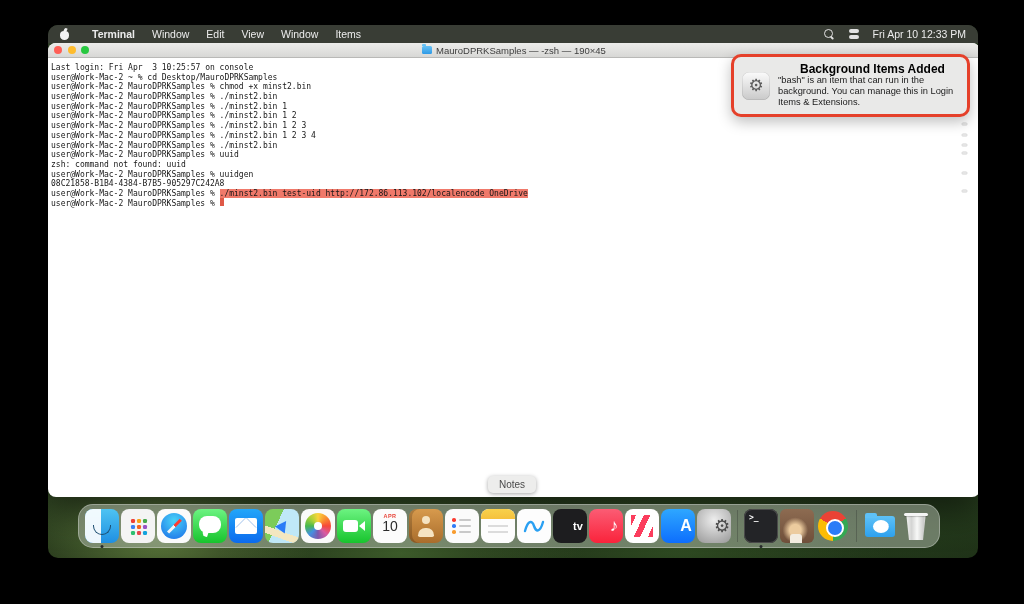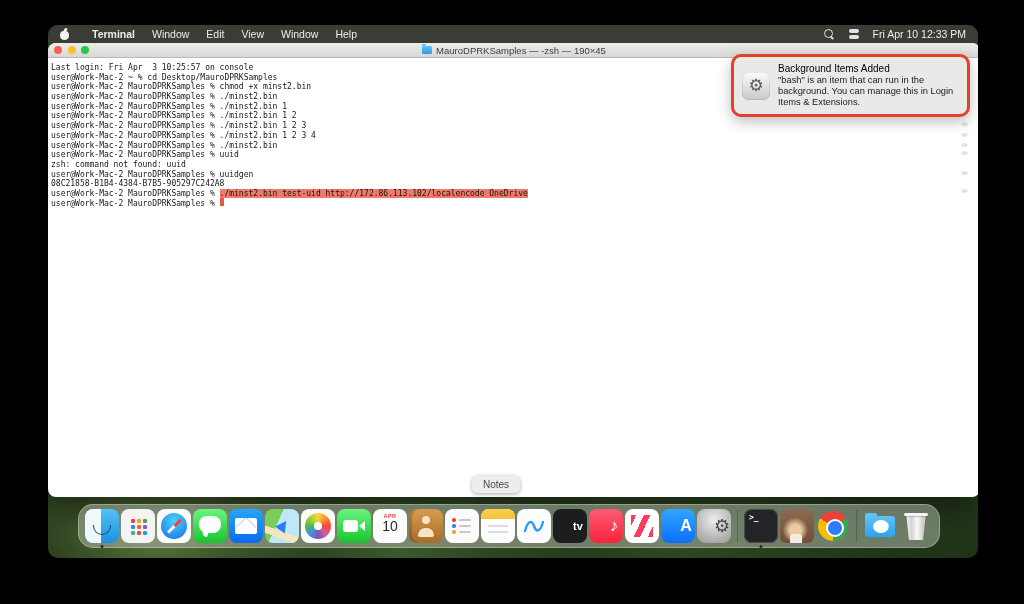--- a/index.html
+++ b/index.html
@@ -75,26 +75,26 @@
     display:flex; align-items:center; gap:8px; padding:6px 8px;
     box-shadow:0 5px 14px rgba(0,0,0,.25); cursor:default;
   }
   .notif-gear {
     width:28px; height:28px; flex:0 0 28px; border-radius:7px;
     background:linear-gradient(180deg,#fbfbfb,#c9c9c9);
     display:flex; align-items:center; justify-content:center;
     font-size:17px; color:#5c5c5c; box-shadow:inset 0 0 0 .5px rgba(0,0,0,.15);
   }
   .notif-text { flex:1; min-width:0; }
-  .notif-title { font-size:10px; font-weight:normal; color:#000; line-height:12px; }
+  .notif-title { font-size:12px; font-weight:bold; color:#000; line-height:12px;margin-left:22px; }
   .notif-body  { font-size:9.3px; color:#1b1b1b; line-height:11.2px; }
 
   
   .notes-tooltip {
-    position:absolute; left:424px; top:451px; z-index:5;
+    position:absolute; left:440px; top:451px; z-index:5;
     background:#ededec; border-radius:5px; padding:3px 11px;
     font-size:10px; color:#4a4a4a; box-shadow:0 1px 4px rgba(0,0,0,.35);
   }
 
   
   .dock {
     position:absolute; left:30px; top:479px; height:44px; z-index:4;
     display:flex; align-items:center; gap:2px; padding:4px 6px;
     background:rgba(172,182,166,.55); border:.5px solid rgba(255,255,255,.3); border-radius:15px;
   }
@@ -210,21 +210,21 @@
 <div class="screen">
 
   <div class="menubar">
     <span class="apple-icon"></span>
     <span class="menu-items">
         <span class="menu-item app-name">Terminal</span>
         <span class="menu-item">Window</span>
         <span class="menu-item">Edit</span>
         <span class="menu-item">View</span>
         <span class="menu-item">Window</span>
-        <span class="menu-item">Help</span>
+        <span class="menu-item">Items</span>
       </span>
     <span class="menubar-spacer"></span>
     <span class="menubar-right">
       <span class="search-icon"></span>
       <span class="cc-icon"></span>
       <span class="clock">Fri Apr 10  12:33 PM</span>
     </span>
   </div>
 
   <div class="window">

